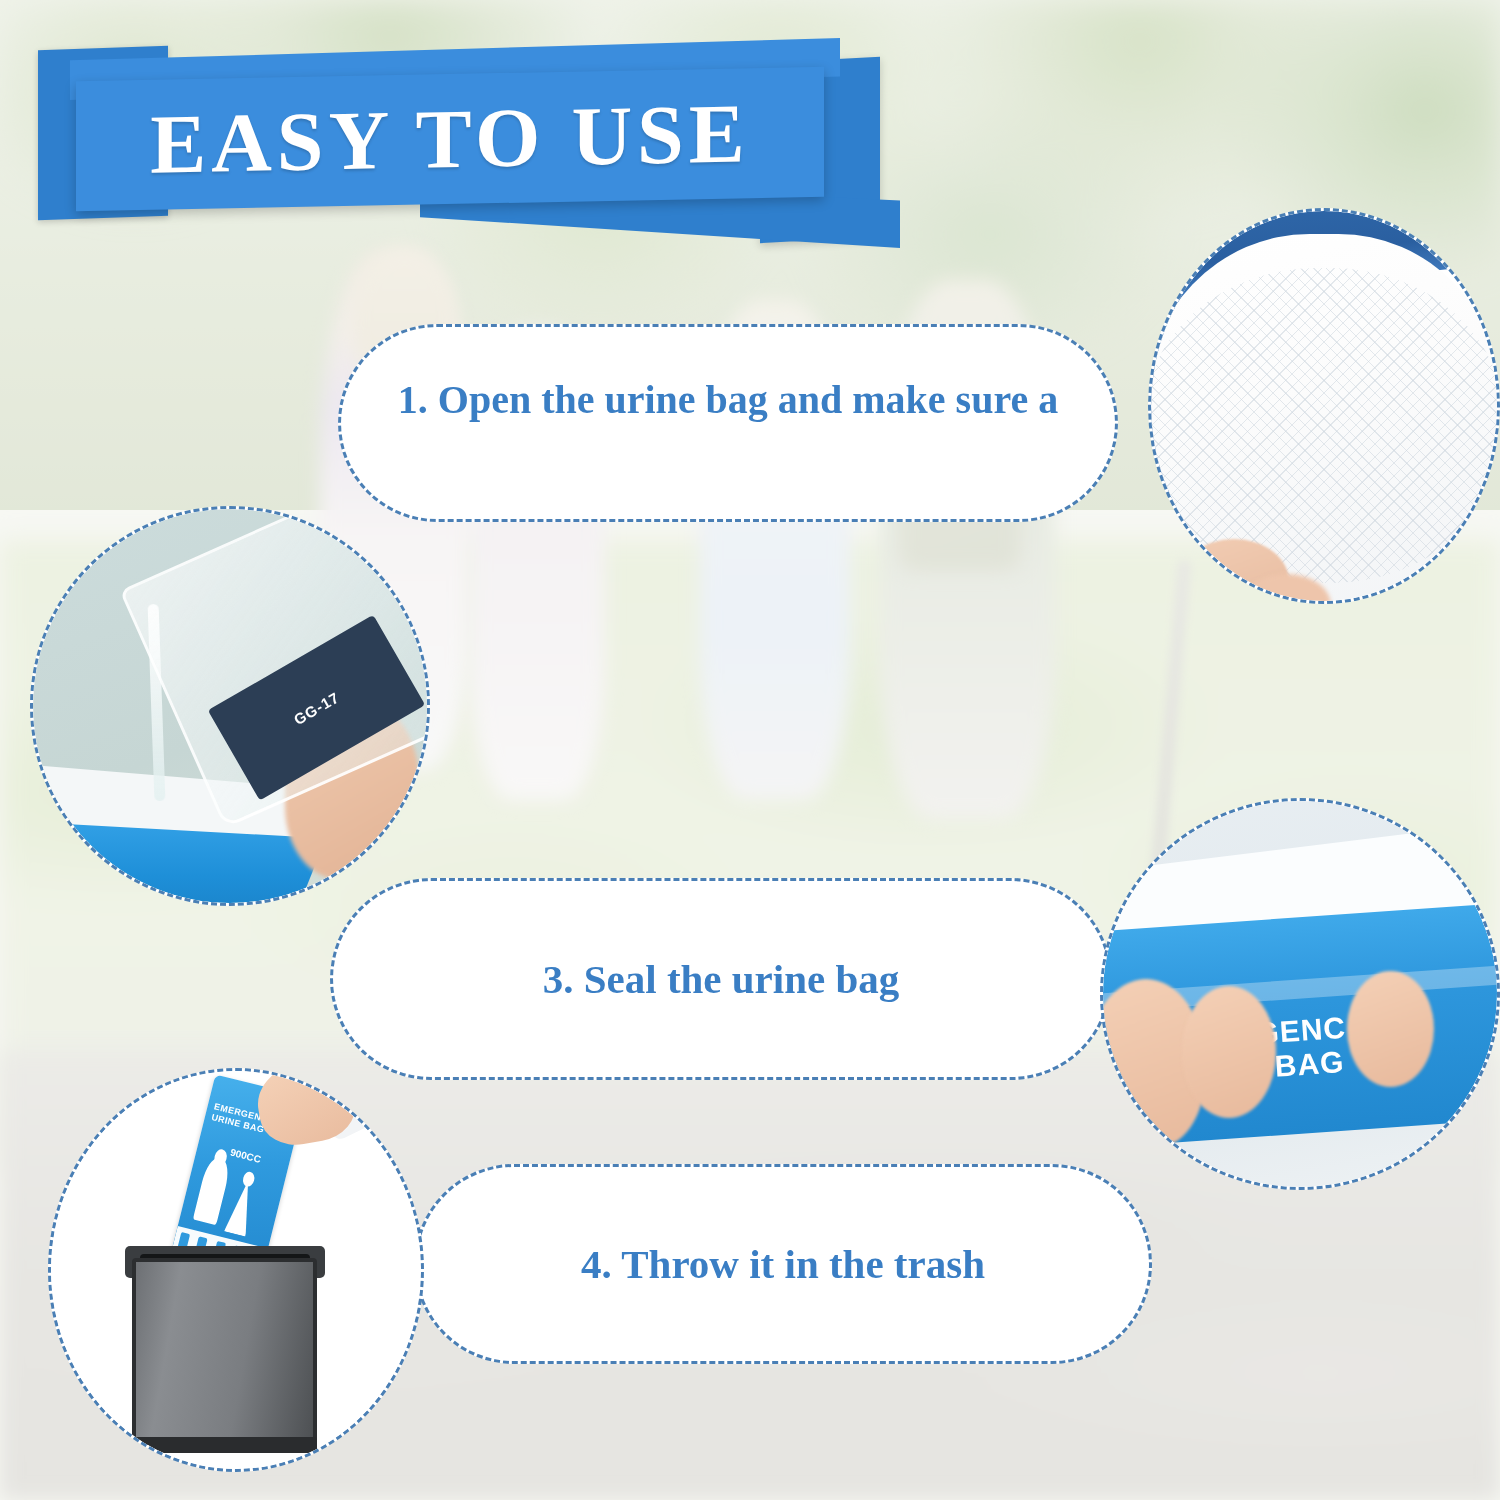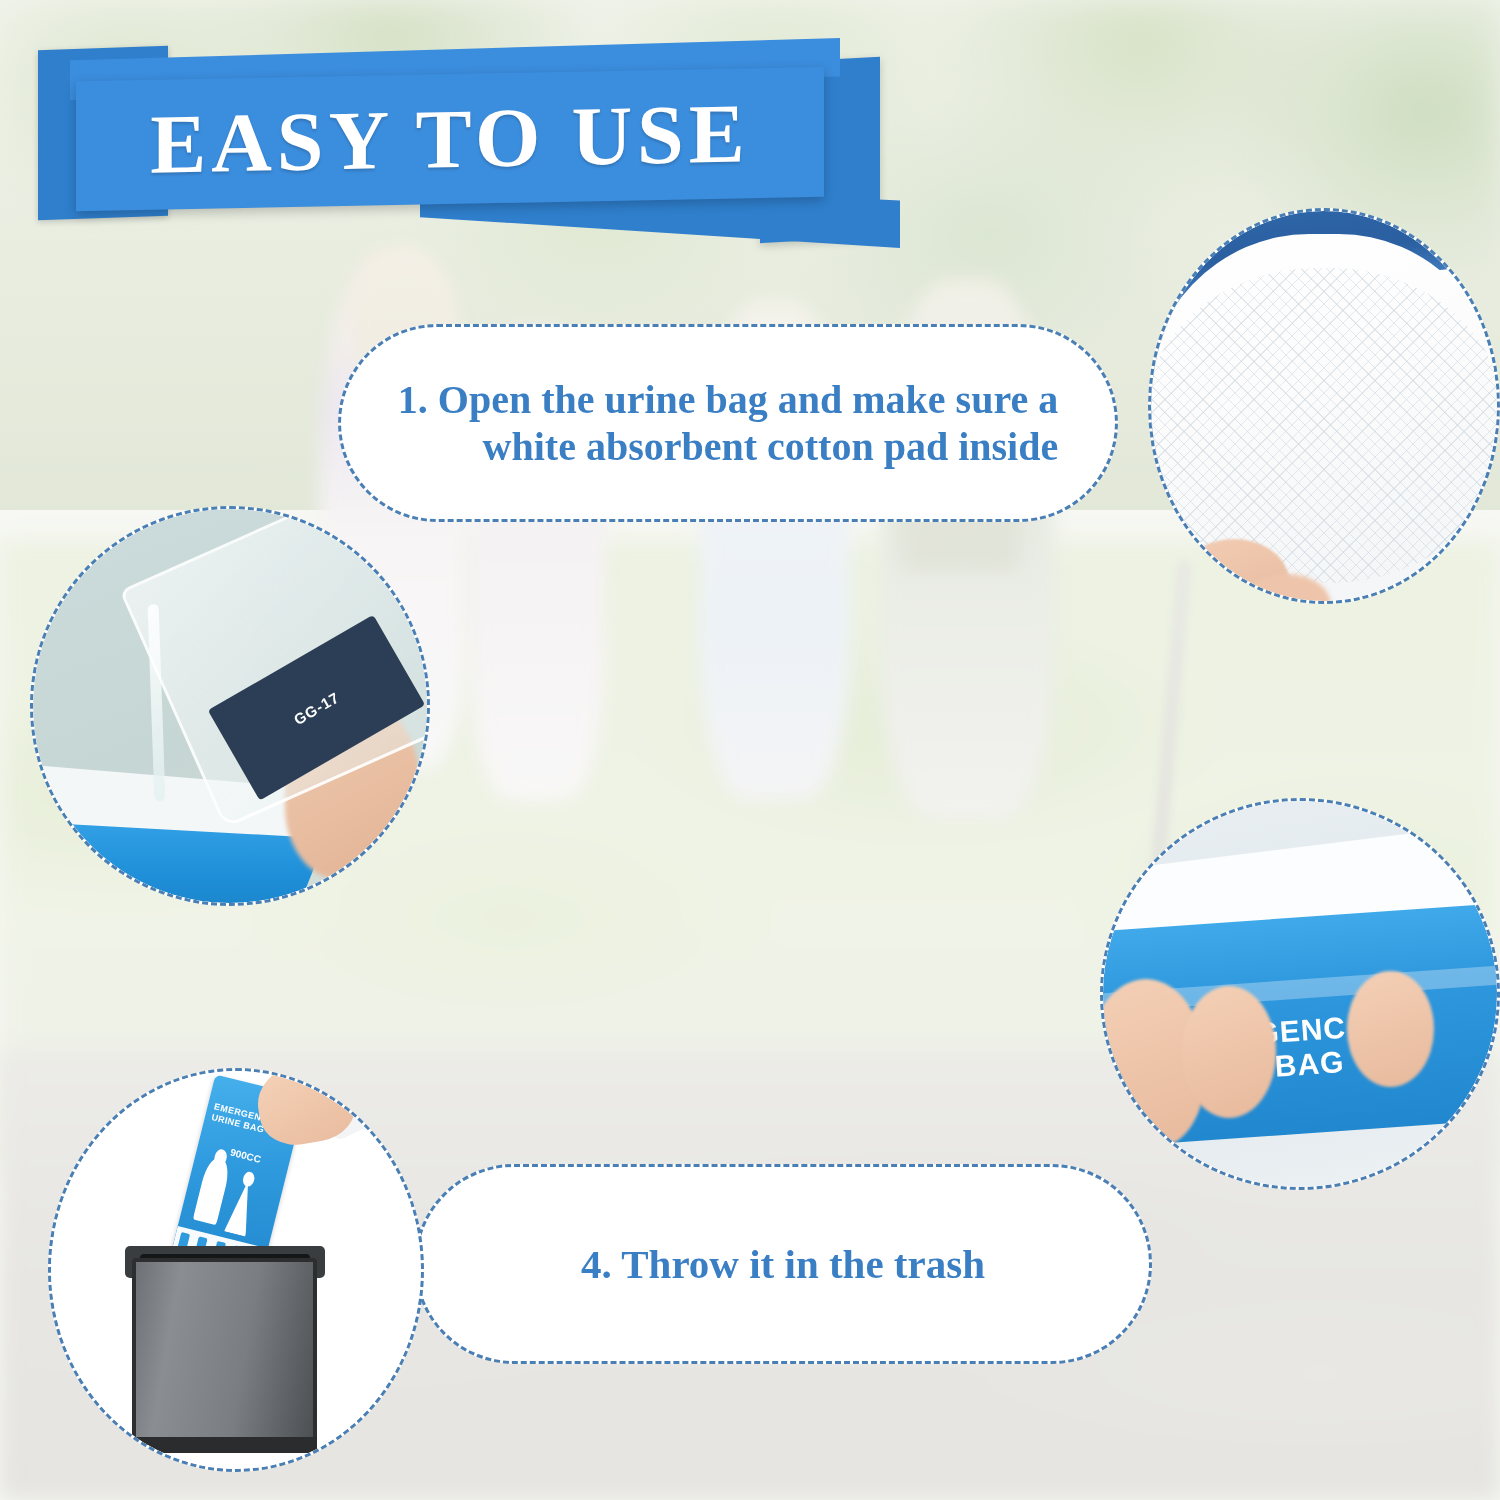--- a/index.html
+++ b/index.html
@@ -76,21 +76,21 @@
       text-shadow:0 2px 3px rgba(0,0,0,.18);white-space:nowrap;}
 
   
   .pill{position:absolute;background:#ffffff;
       border:3px dashed #4a7fb5;border-radius:120px;
       display:flex;align-items:center;justify-content:center;
       text-align:center;box-sizing:border-box;padding:10px 44px;}
   .pill p{margin:0;color:#3a7ec4;font-weight:700;line-height:1.18;
       font-family:"Liberation Serif", serif;
       text-shadow:0 0 2px rgba(255,255,255,.9);}
-  .pill-1{left:338px;top:324px;width:780px;height:198px;text-align:right;}
+  .pill-1{left:338px;top:324px;width:780px;height:198px;}
   .pill-1 p{font-size:40px;}
   .pill-2{left:414px;top:624px;width:752px;height:192px;}
   .pill-2 p{font-size:41px;line-height:1.3;}
   .pill-3{left:330px;top:878px;width:782px;height:202px;}
   .pill-3 p{font-size:41px;}
   .pill-4{left:414px;top:1164px;width:738px;height:200px;}
   .pill-4 p{font-size:41px;}
 
   
   .circle{position:absolute;border-radius:50%;overflow:hidden;
@@ -227,25 +227,28 @@
     <div class="ribbon-wedge-top"></div>
     <div class="ribbon-wedge-bot"></div>
     <div class="ribbon-main">
       <div class="ribbon-title">EASY TO USE</div>
     </div>
   </div>
 
   <div class="pill pill-1">
     <p>
       <span>1. Open the urine bag and make sure a</span><br>
-      <span>white absorbent cotton pad inside</span><br>
+      <br>
     </p>
   </div>
 
 
+  <div class="pill pill-3">
+    <p>3. Seal the urine bag</p>
+  </div>
 
   <div class="pill pill-4">
     <p>4. Throw it in the trash</p>
   </div>
 
   <div class="circle c-pad">
     <div class="cin">
       <div class="pad-bagarc"></div>
       <div class="pad-bagtop"></div>
       <div class="pad-white">

